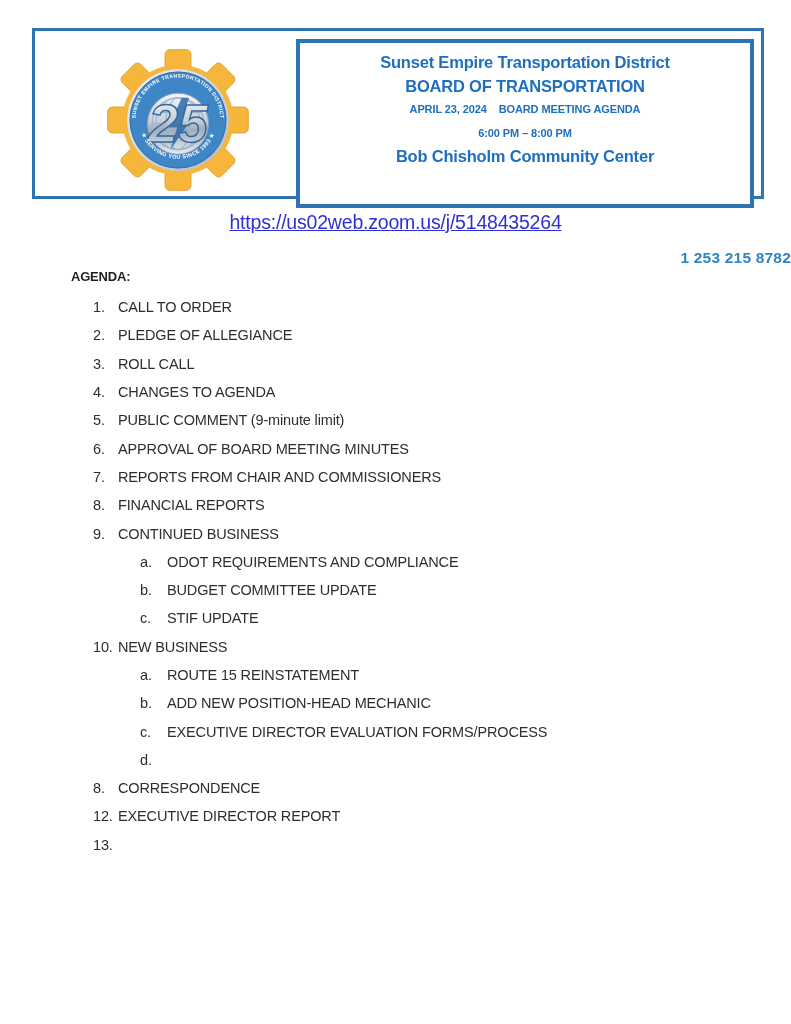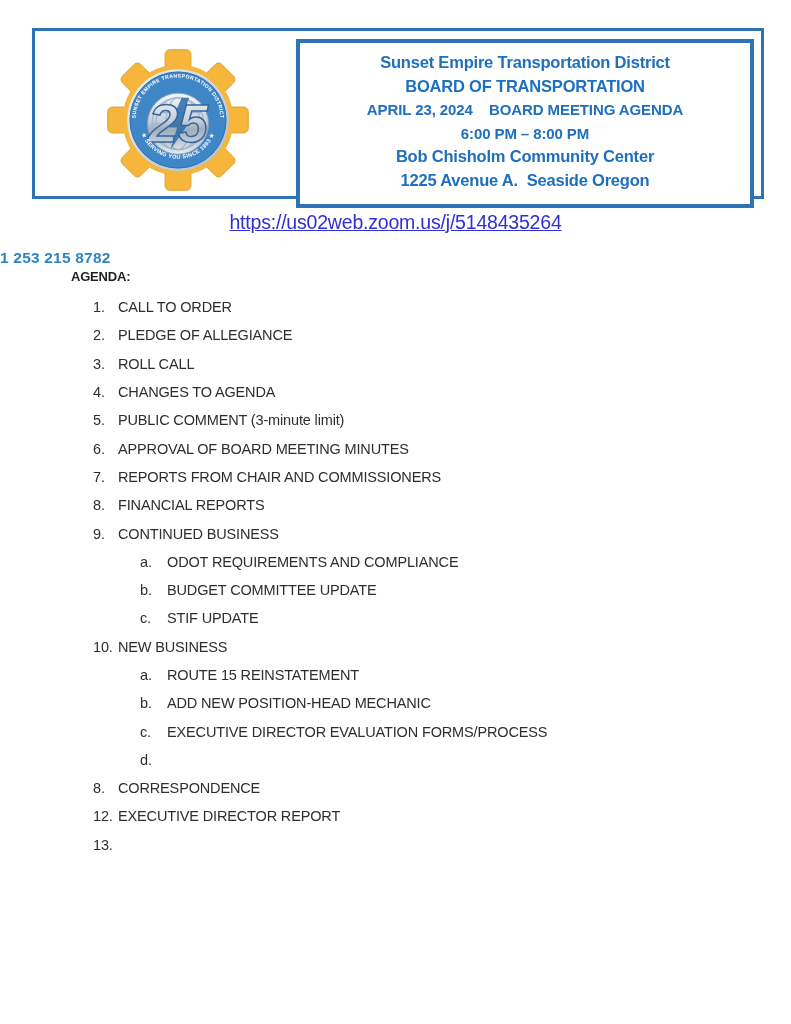--- a/index.html
+++ b/index.html
@@ -33,21 +33,21 @@
     text-align: center;
     padding-top: 8px;
   }
   .hdr-line {
     color: #1E6FBE;
     font-weight: bold;
     white-space: pre-wrap;
     line-height: 23.5px;
   }
   .hdr-lg { font-size: 16.5px; letter-spacing: -0.2px; }
-  .hdr-md { font-size: 15px; letter-spacing: -0.1px; }
+  .hdr-md { font-size: 11px; letter-spacing: -0.1px; }
 
   
   .logo {
     position: absolute;
     left: 104px; top: 46px;
     width: 148px; height: 148px;
     z-index: 3;
   }
 
   
@@ -60,21 +60,21 @@
   }
   .link-line a {
     font-size: 19.5px;
     color: #2F2FD3;
     letter-spacing: -0.2px;
   }
   .phone-line {
     position: absolute;
     left: 0; top: 249px;
     width: 791px;
-    text-align: left;
+    text-align: right;
     font-size: 15.5px;
     font-weight: bold;
     color: #2E86C1;
     letter-spacing: 0.2px;
   }
 
   
   .agenda-label {
     position: absolute;
     left: 71px; top: 269px;
@@ -162,36 +162,35 @@
       <textPath href="#botArc" startOffset="50%" text-anchor="middle">★ SERVING YOU SINCE 1993 ★</textPath>
     </text>
   </svg>
 
   <div class="inner-box">
     <div class="hdr-line hdr-lg">Sunset Empire Transportation District</div>
     <div class="hdr-line hdr-lg">BOARD OF TRANSPORTATION</div>
     <div class="hdr-line hdr-md">APRIL 23, 2024    BOARD MEETING AGENDA</div>
     <div class="hdr-line hdr-md">6:00 PM – 8:00 PM</div>
     <div class="hdr-line hdr-lg">Bob Chisholm Community Center</div>
-    <div class="hdr-line hdr-lg">1225 Avenue A.  Seaside Oregon</div>
   </div>
 
   <div class="link-line">
     <a href="#">https://us02web.zoom.us/j/5148435264</a>
   </div>
 
   <div class="phone-line">1 253 215 8782</div>
 
   <div class="agenda-label">AGENDA:</div>
   <div class="agenda-list">
       <div class="row item"><span class="num">1.</span><span class="txt">CALL TO ORDER</span></div>
       <div class="row item"><span class="num">2.</span><span class="txt">PLEDGE OF ALLEGIANCE</span></div>
       <div class="row item"><span class="num">3.</span><span class="txt">ROLL CALL</span></div>
       <div class="row item"><span class="num">4.</span><span class="txt">CHANGES TO AGENDA</span></div>
-      <div class="row item"><span class="num">5.</span><span class="txt">PUBLIC COMMENT (3-minute limit)</span></div>
+      <div class="row item"><span class="num">5.</span><span class="txt">PUBLIC COMMENT (9-minute limit)</span></div>
       <div class="row item"><span class="num">6.</span><span class="txt">APPROVAL OF BOARD MEETING MINUTES</span></div>
       <div class="row item"><span class="num">7.</span><span class="txt">REPORTS FROM CHAIR AND COMMISSIONERS</span></div>
       <div class="row item"><span class="num">8.</span><span class="txt">FINANCIAL REPORTS</span></div>
       <div class="row item"><span class="num">9.</span><span class="txt">CONTINUED BUSINESS</span></div>
       <div class="row subitem"><span class="num">a.</span><span class="txt">ODOT REQUIREMENTS AND COMPLIANCE</span></div>
       <div class="row subitem"><span class="num">b.</span><span class="txt">BUDGET COMMITTEE UPDATE</span></div>
       <div class="row subitem"><span class="num">c.</span><span class="txt">STIF UPDATE</span></div>
       <div class="row item"><span class="num">10.</span><span class="txt">NEW BUSINESS</span></div>
       <div class="row subitem"><span class="num">a.</span><span class="txt">ROUTE 15 REINSTATEMENT</span></div>
       <div class="row subitem"><span class="num">b.</span><span class="txt">ADD NEW POSITION-HEAD MECHANIC</span></div>

